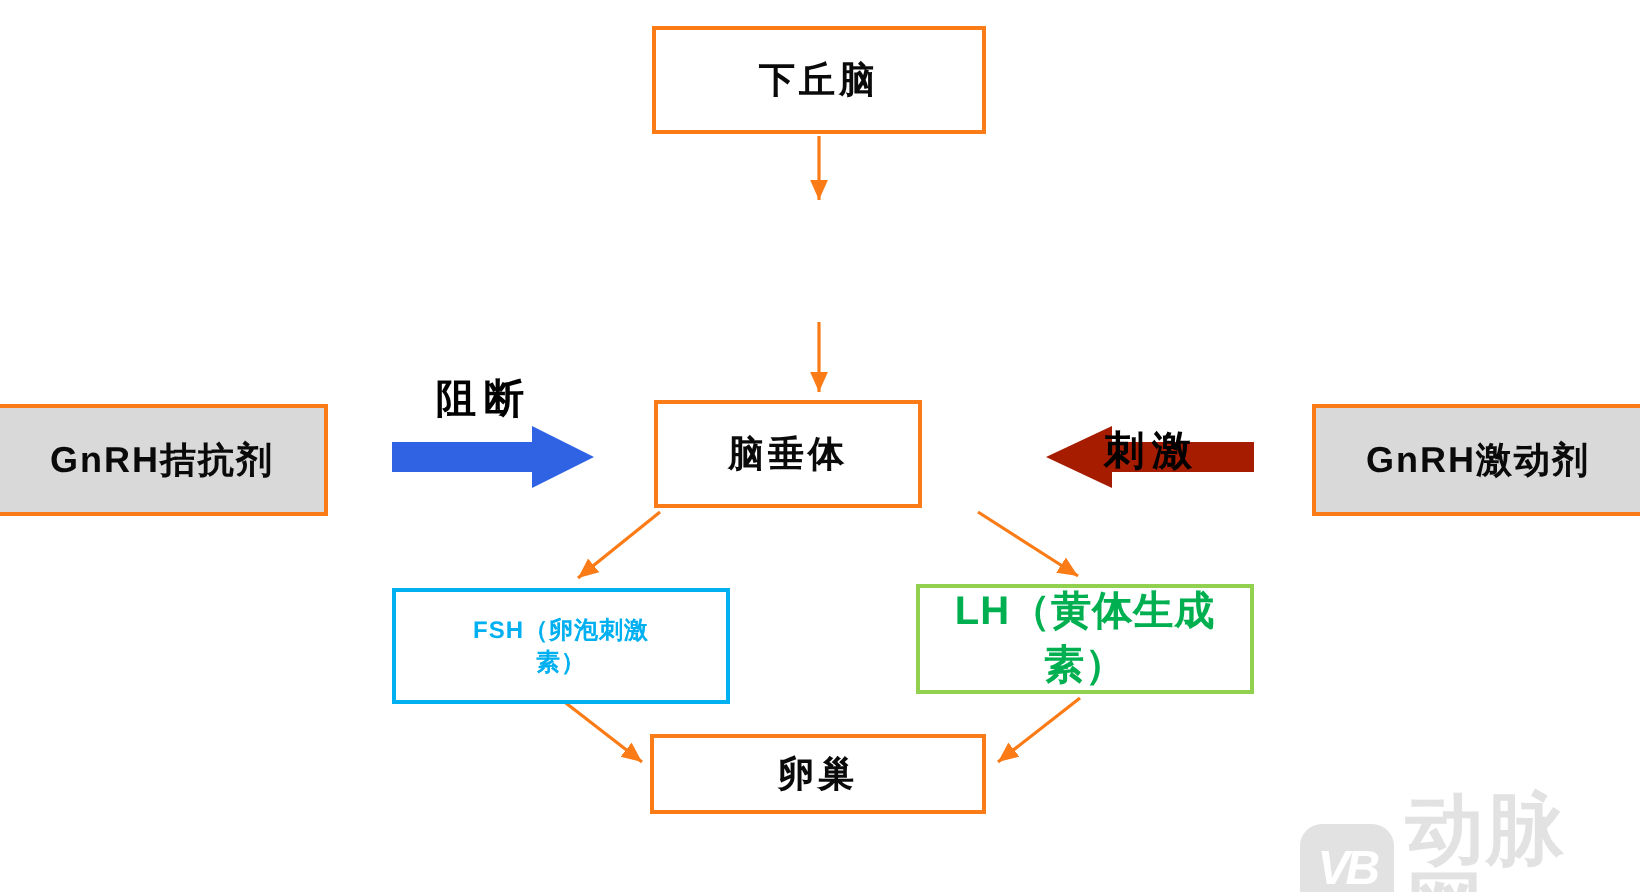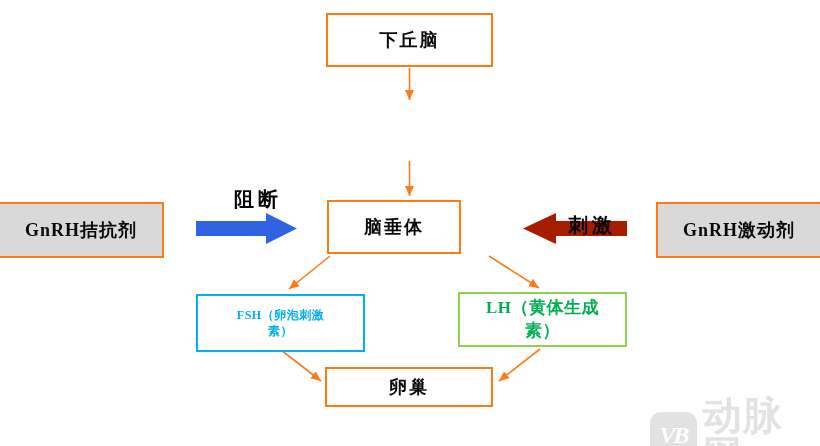--- a/index.html
+++ b/index.html
@@ -14,21 +14,21 @@
     --gray-fill:#d9d9d9;
     --watermark:#e2e2e2;
     --text-black:#0a0a0a;
   }
   html,body{margin:0;padding:0;background:#ffffff;}
   #canvas{
     position:relative;
     width:820px;height:446px;
     background:#ffffff;
     overflow:hidden;
-    font-family:Liberation Serif, serif;
+    font-family:Liberation Sans, sans-serif;
   }
   .node{
     position:absolute;
     background:#ffffff;
     border:2px solid var(--box-orange);
     display:flex;align-items:center;justify-content:center;
     text-align:center;
     font-weight:bold;
     font-size:18px;
     color:var(--text-black);
@@ -40,27 +40,27 @@
   .node-hypothalamus{left:326px;top:13px;width:167px;height:54px;}
   .node-gnrh{left:326px;top:105px;width:167px;height:55px;
     border-color:var(--gnrh-border);color:var(--gnrh-text);
     font-size:16.5px;letter-spacing:0.5px;}
   .node-pituitary{left:327px;top:200px;width:134px;height:54px;}
   .node-fsh{left:196px;top:294px;width:169px;height:58px;
     border-color:var(--fsh-color);color:var(--fsh-color);
     font-size:12px;letter-spacing:0.5px;}
   .node-lh{left:458px;top:292px;width:169px;height:55px;
     border-color:var(--lh-border);color:var(--lh-text);
-    font-size:17px;letter-spacing:0.5px;}
+    font-size:20px;letter-spacing:0.5px;}
   .node-ovary{left:325px;top:367px;width:168px;height:40px;text-align:center;}
   .node-antagonist{left:-2px;top:202px;width:166px;height:56px;background:var(--gray-fill);letter-spacing:1px;}
   .node-agonist{left:656px;top:202px;width:166px;height:56px;background:var(--gray-fill);letter-spacing:1px;}
   .action-label{
     position:absolute;
-    width:80px;text-align:right;
+    width:80px;text-align:center;
     font-weight:bold;font-size:20px;color:#000;
     letter-spacing:4px;
   }
   .label-block{left:202px;top:186px;}
   .label-stimulate{left:536px;top:186px;margin-top:26px;}
   #connector-layer{position:absolute;left:0;top:0;width:820px;height:446px;}
   .watermark{
     position:absolute;left:650px;top:396px;
     display:flex;align-items:center;
   }

